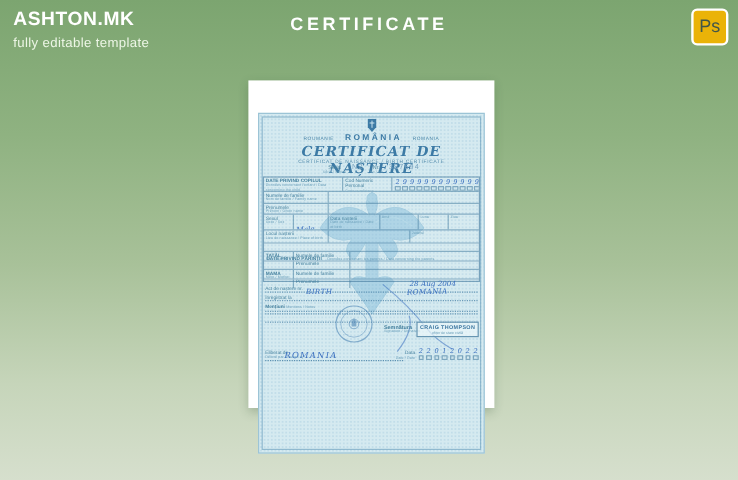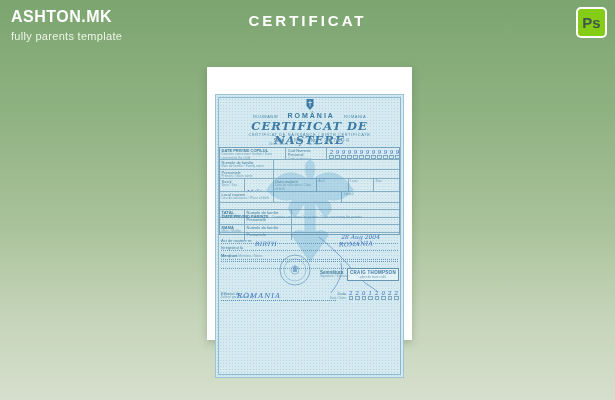--- a/index.html
+++ b/index.html
@@ -6,21 +6,21 @@
   html,body { width:615px; height:400px; overflow:hidden; }
   body {
     font-family:"Liberation Sans", sans-serif;
     background:linear-gradient(180deg,#7ca570 0%, #8fb281 28%, #a8c199 55%, #c6d5ba 80%, #d6dfcd 100%);
     position:relative;
   }
   
   .hdr-brand { position:absolute; left:11px; top:8px; color:#ffffff; font-size:16px; font-weight:800; letter-spacing:.5px; }
   .hdr-tagline { position:absolute; left:11px; top:30px; color:#edf6e6; font-size:11px; font-weight:500; letter-spacing:.3px; }
   .hdr-title { position:absolute; left:0; right:0; top:12px; text-align:center; color:#ffffff; font-size:15px; font-weight:600; letter-spacing:3px; }
-  .ps-badge { position:absolute; right:8px; top:7px; width:31px; height:31px; background:#84cc16; border:2px solid #ffffff; border-radius:5px; display:flex; align-items:center; justify-content:center; color:#41564a; font-size:15px; font-weight:700; }
+  .ps-badge { position:absolute; right:8px; top:7px; width:31px; height:31px; background:#eab308; border:2px solid #ffffff; border-radius:5px; display:flex; align-items:center; justify-content:center; color:#41564a; font-size:15px; font-weight:400; }
   
   .card { position:absolute; left:207px; top:67px; width:205px; height:273px; background:#ffffff; box-shadow:0 3px 8px rgba(40,70,40,.25); }
   .paper {
     position:absolute; left:8px; right:8px; top:27px; height:284px;
     background:#d5eaf0;
     background-image:radial-gradient(circle, rgba(110,165,200,.28) .5px, transparent .6px);
     background-size:3px 3px;
     border:1px solid #9cc4d6;
     color:#3f7fae;
     overflow:hidden;
@@ -73,22 +73,22 @@
   .daterow .dl { font-size:4px; color:#47829f; text-align:right; line-height:4px; }
   .dcells { display:flex; gap:1px; align-items:flex-end; }
   .dcell { width:5.5px; display:flex; flex-direction:column; align-items:center; }
   .dcell .d { font-size:5.5px; line-height:5px; }
   .dcell .box { width:4.5px; height:4px; border:1px solid rgba(70,125,160,.6); }
 </style>
 </head>
 <body>
 
 <div class="hdr-brand">ASHTON.MK</div>
-<div class="hdr-tagline">fully parents template</div>
-<div class="hdr-title">CERTIFICAT</div>
+<div class="hdr-tagline">fully editable template</div>
+<div class="hdr-title">CERTIFICATE</div>
 <div class="ps-badge">
   <span>Ps</span>
 </div>
 
 <div class="card">
   <div class="paper">
     <div class="frame"></div>
 
     <svg class="eagle" width="100" height="120" viewBox="0 0 120 140">
       <g fill="#74b4d6" stroke="#5ea3c9" stroke-width="1">

